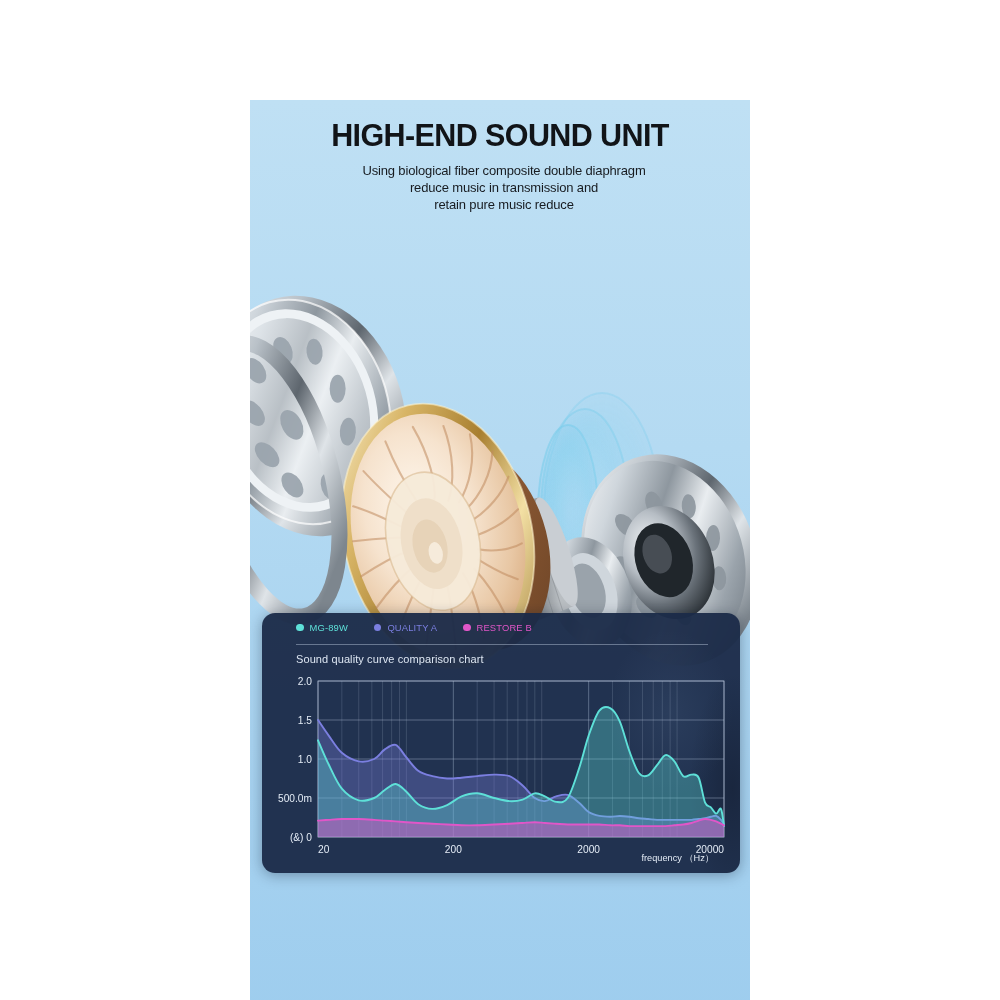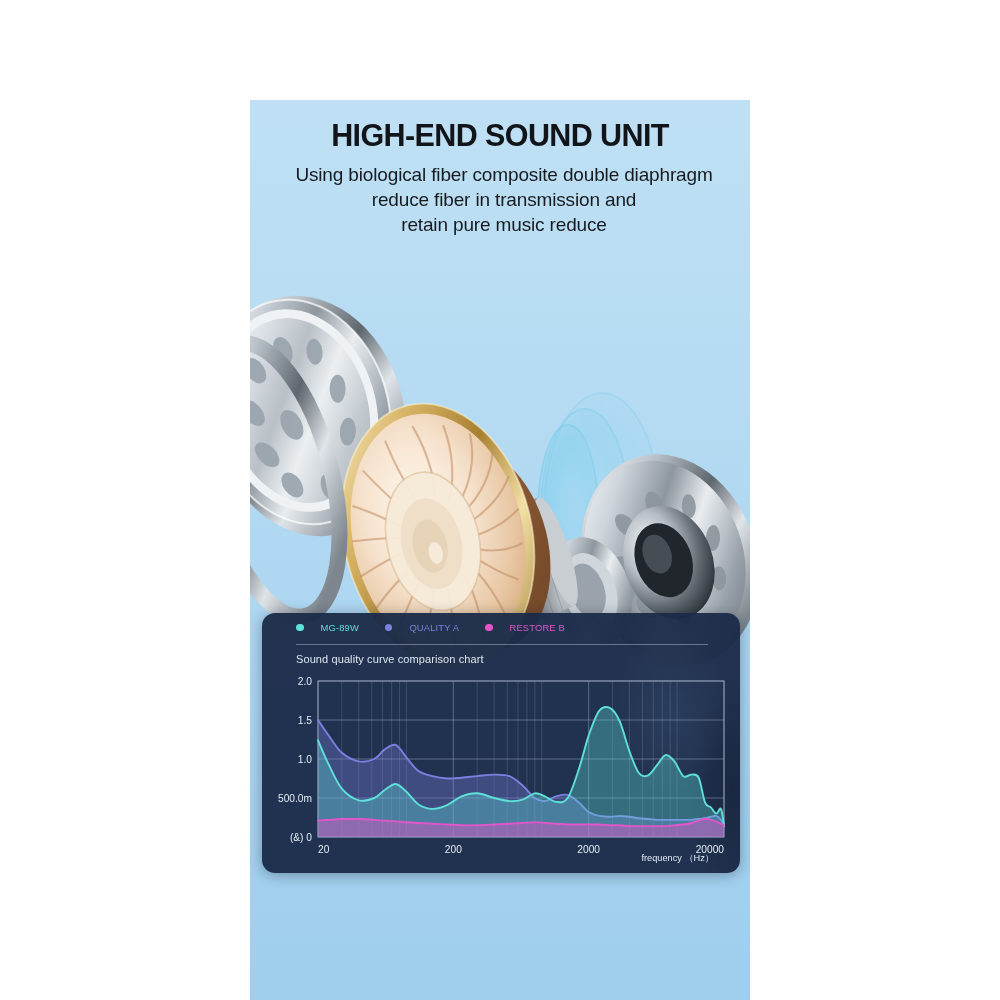--- a/index.html
+++ b/index.html
@@ -46,21 +46,21 @@
     font-weight: 700;
     font-size: 30.5px;
     letter-spacing: -0.6px;
     line-height: 1.16;
     margin: 0;
     white-space: nowrap;
   }
   #subhead {
     margin: 10px 0 0 8px;
     color: #171b20;
-    font-size: 19px;
+    font-size: 13px;
     line-height: 1.30;
     font-weight: 400;
     letter-spacing: -0.15px;
   }
   #subhead div { white-space: nowrap; }
 
   
   #product-art {
     position: absolute;
     left: 0;
@@ -103,21 +103,21 @@
     left: 34px;
     top: 9px;
     display: flex;
     align-items: center;
     gap: 26px;
     z-index: 3;
   }
   .legend-item {
     display: flex;
     align-items: center;
-    gap: 17px;
+    gap: 6px;
     font-size: 9.4px;
     letter-spacing: 0.15px;
     white-space: nowrap;
   }
   .legend-dot {
     width: 7.5px;
     height: 7.5px;
     border-radius: 50%;
     flex: 0 0 auto;
   }
@@ -160,21 +160,21 @@
 <body>
 
 <div id="stage">
 
   <div id="panel">
 
     <div id="headline-block">
       <p class="headline">HIGH-END SOUND UNIT</p>
       <div id="subhead">
         <div>Using biological fiber composite double diaphragm</div>
-        <div>reduce fiber in transmission and</div>
+        <div>reduce music in transmission and</div>
         <div>retain pure music reduce</div>
       </div>
     </div>
 
     <svg id="product-art" viewBox="0 0 500 520">
       <defs>
         <linearGradient id="metalA" x1="0" y1="0" x2="1" y2="1">
           <stop offset="0%" stop-color="#fdfdfd"></stop>
           <stop offset="22%" stop-color="#cfd6dc"></stop>
           <stop offset="42%" stop-color="#8e979f"></stop>

